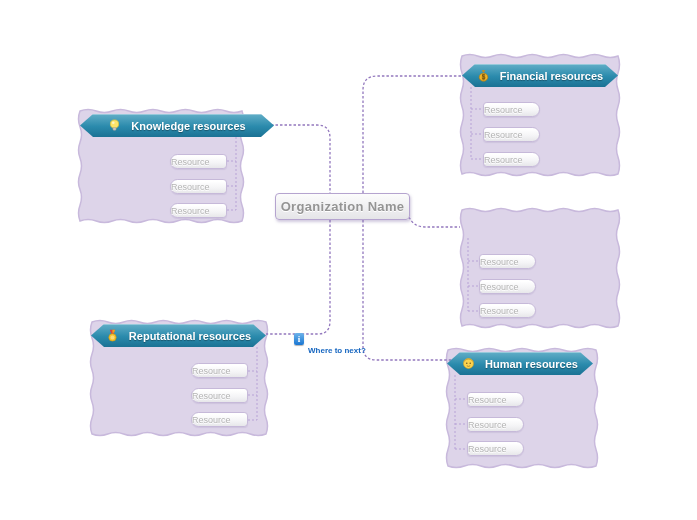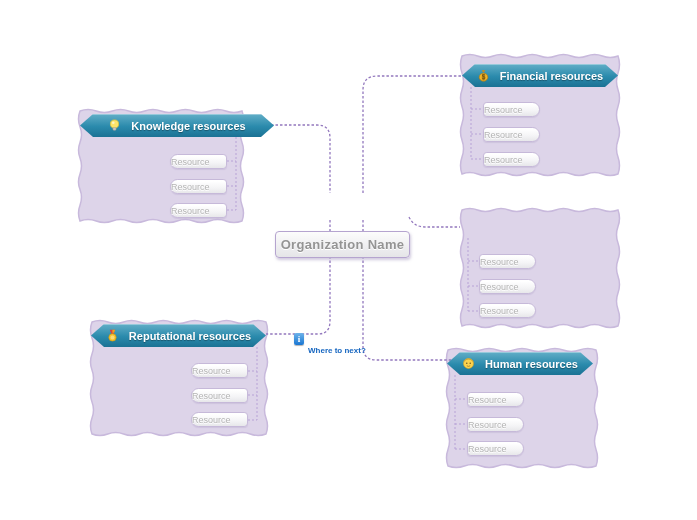--- a/index.html
+++ b/index.html
@@ -39,21 +39,21 @@
   .pill.round-left{border-radius:8px 4px 4px 8px;}
   .pill.round-right{border-radius:4px 8px 8px 4px;}
   
   #center-node{
     position:absolute;z-index:3;left:275px;top:193px;width:135px;height:27px;
     display:flex;align-items:center;justify-content:center;
     background:linear-gradient(#fcfcfc, #efeff1 55%, #e5e5e8);
     border:1px solid #b5a4cf;border-radius:4px;
     box-shadow:1px 2px 3px rgba(120,100,160,.35);
     color:#949494;font-size:13px;font-weight:bold;letter-spacing:.3px;
-    text-shadow:0 1px 0 #ffffff;cursor:pointer;box-sizing:border-box;margin-top:38px;
+    text-shadow:0 1px 0 #ffffff;cursor:pointer;box-sizing:border-box;
   }
   
   #floating-hint{position:absolute;z-index:4;left:294px;top:333px;display:flex;align-items:flex-start;gap:4px;cursor:pointer;}
   #info-badge{
     width:10px;height:12px;border-radius:2px;
     background:linear-gradient(#6db3ea, #1976d2);
     box-shadow:0 1px 1px rgba(0,0,0,.3);
     color:#fff;font-size:9px;font-weight:bold;font-family:"Liberation Serif",serif;
     display:flex;align-items:center;justify-content:center;
   }

